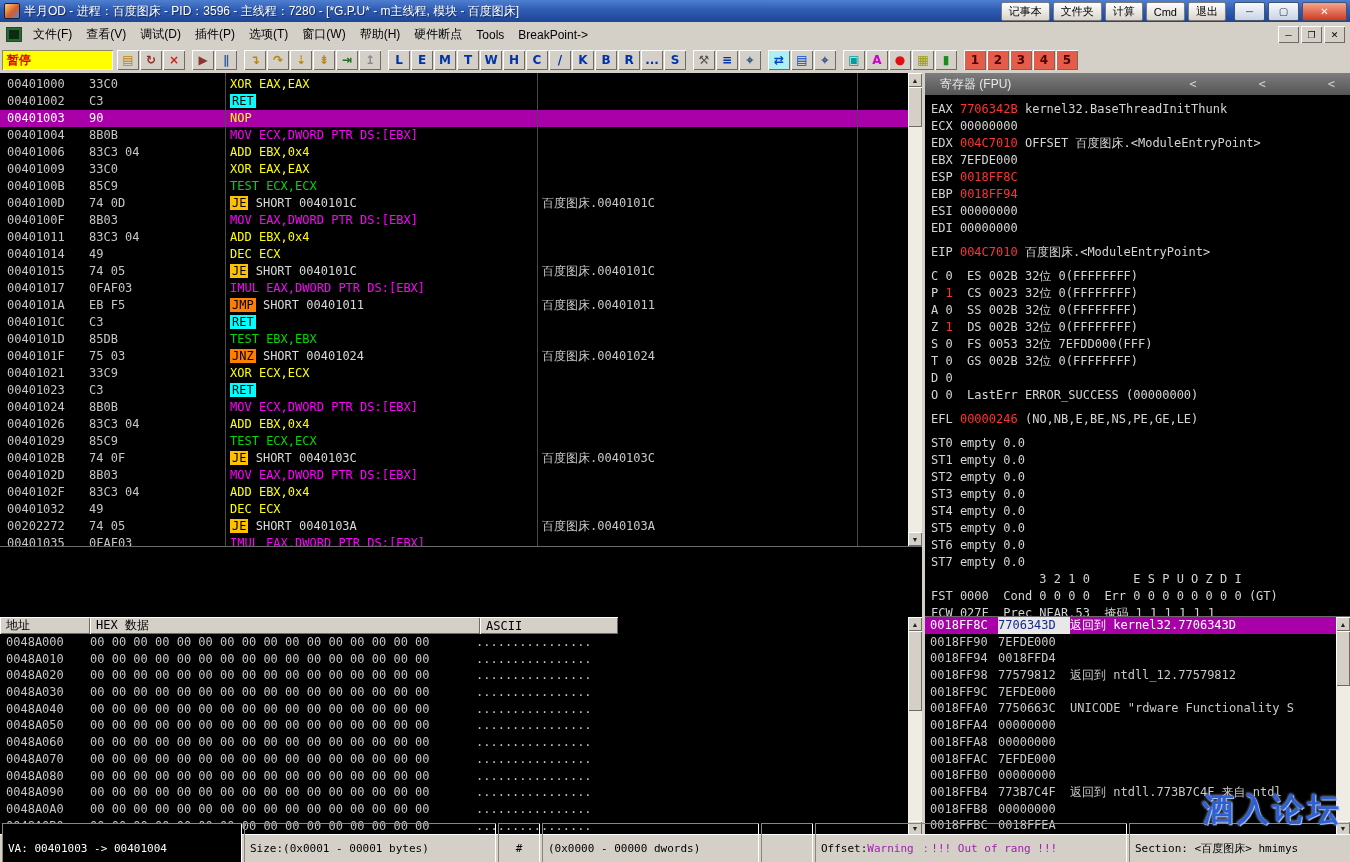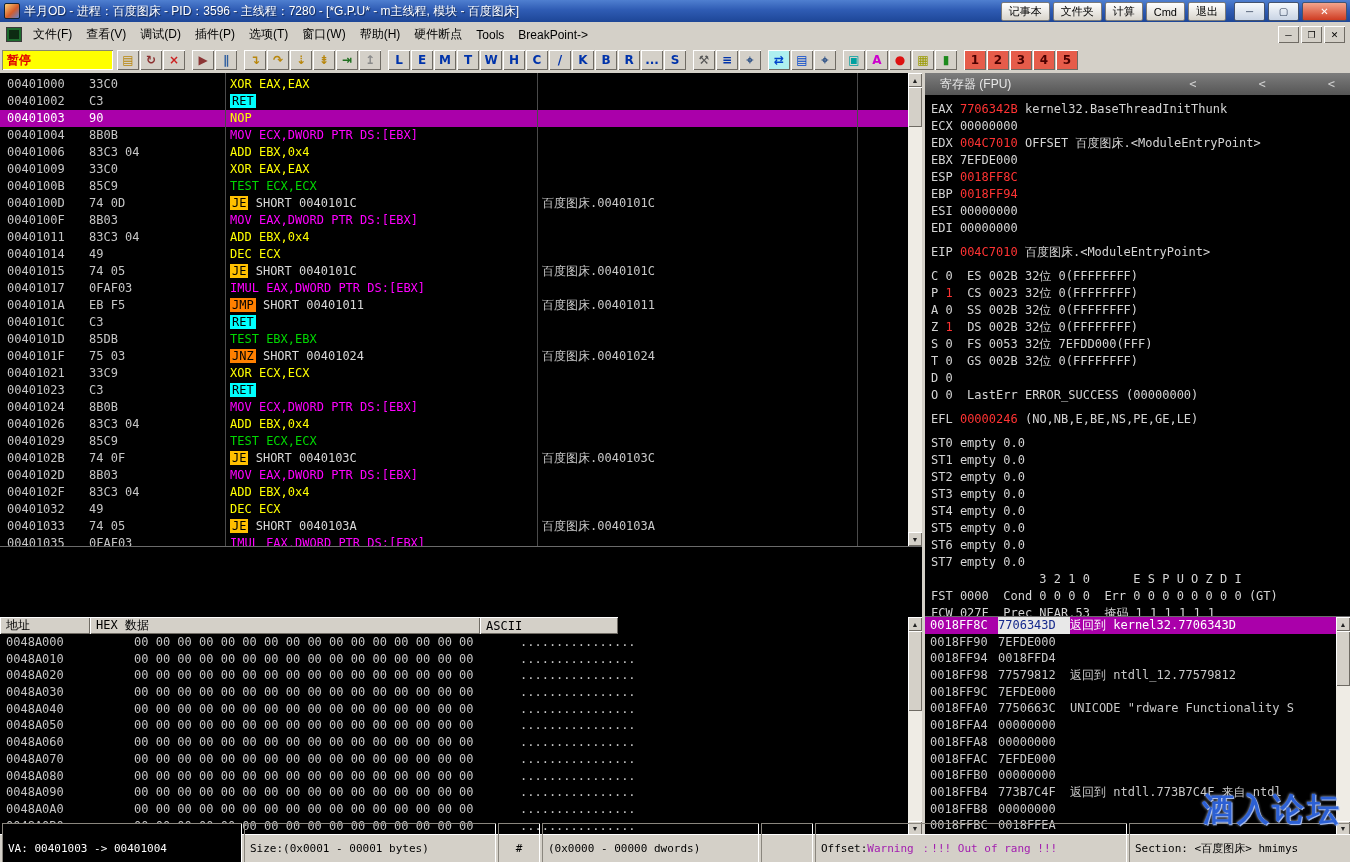--- a/index.html
+++ b/index.html
@@ -83,21 +83,21 @@
   .rline .r{color:#ff3333;}
   .rgap{height:7px;}
 
   
   .dump-head{display:flex;height:17px;background:#000;}
   .dh-cell{background:#d4d0c8;color:#000;display:flex;align-items:center;padding-left:6px;
     box-shadow:inset 1px 1px 0 #fff,inset -1px -1px 0 #6f6b64;flex:0 0 auto;}
   .mrow{display:flex;height:16.7px;line-height:16.7px;font-size:12px;white-space:pre;color:#c4c4c4;
     font-family:"DejaVu Sans Mono","Liberation Mono",monospace;}
   .m-addr{width:84px;padding-left:6px;flex:0 0 auto;}
-  .m-hex{width:384px;flex:0 0 auto;margin-left:44px;}
+  .m-hex{width:384px;flex:0 0 auto;}
   .m-ascii{padding-left:2px;}
 
   
   .srow{display:flex;height:16.7px;line-height:16.7px;font-size:12px;white-space:pre;color:#c8c8c8;
     font-family:"DejaVu Sans Mono","Liberation Mono",monospace;}
   .s-addr{width:68px;padding-left:5px;flex:0 0 auto;}
   .s-val{width:72px;flex:0 0 auto;}
   .s-com{flex:1;}
   .srow.ssel .s-addr{background:#aa00aa;color:#fff;}
   .srow.ssel .s-val{background:#e8e8e8;color:#14288c;}
@@ -243,21 +243,21 @@
         <div class="drow"><span class="d-addr">0040101F</span><span class="d-hex">75 03</span><span class="d-ins"><span class="bdg b-jmp">JNZ</span><span class="c-w"> SHORT 00401024</span></span><span class="d-com">百度图床.00401024</span></div>
         <div class="drow"><span class="d-addr">00401021</span><span class="d-hex">33C9</span><span class="d-ins"><span class="c-y">XOR</span><span class="c-y"> ECX,ECX</span></span><span class="d-com"></span></div>
         <div class="drow"><span class="d-addr">00401023</span><span class="d-hex">C3</span><span class="d-ins"><span class="bdg b-ret">RET</span></span><span class="d-com"></span></div>
         <div class="drow"><span class="d-addr">00401024</span><span class="d-hex">8B0B</span><span class="d-ins"><span class="c-m">MOV</span><span class="c-m"> ECX,DWORD PTR DS:[EBX]</span></span><span class="d-com"></span></div>
         <div class="drow"><span class="d-addr">00401026</span><span class="d-hex">83C3 04</span><span class="d-ins"><span class="c-y">ADD</span><span class="c-y"> EBX,0x4</span></span><span class="d-com"></span></div>
         <div class="drow"><span class="d-addr">00401029</span><span class="d-hex">85C9</span><span class="d-ins"><span class="c-g">TEST</span><span class="c-g"> ECX,ECX</span></span><span class="d-com"></span></div>
         <div class="drow"><span class="d-addr">0040102B</span><span class="d-hex">74 0F</span><span class="d-ins"><span class="bdg b-je">JE</span><span class="c-w"> SHORT 0040103C</span></span><span class="d-com">百度图床.0040103C</span></div>
         <div class="drow"><span class="d-addr">0040102D</span><span class="d-hex">8B03</span><span class="d-ins"><span class="c-m">MOV</span><span class="c-m"> EAX,DWORD PTR DS:[EBX]</span></span><span class="d-com"></span></div>
         <div class="drow"><span class="d-addr">0040102F</span><span class="d-hex">83C3 04</span><span class="d-ins"><span class="c-y">ADD</span><span class="c-y"> EBX,0x4</span></span><span class="d-com"></span></div>
         <div class="drow"><span class="d-addr">00401032</span><span class="d-hex">49</span><span class="d-ins"><span class="c-y">DEC</span><span class="c-y"> ECX</span></span><span class="d-com"></span></div>
-        <div class="drow"><span class="d-addr">00401033</span><span class="d-hex">74 05</span><span class="d-ins"><span class="bdg b-je">JE</span><span class="c-w"> SHORT 0040103A</span></span><span class="d-com">百度图床.0040103A</span></div>
+        <div class="drow"><span class="d-addr">00202272</span><span class="d-hex">74 05</span><span class="d-ins"><span class="bdg b-je">JE</span><span class="c-w"> SHORT 0040103A</span></span><span class="d-com">百度图床.0040103A</span></div>
         <div class="drow"><span class="d-addr">00401035</span><span class="d-hex">0FAF03</span><span class="d-ins"><span class="c-m">IMUL</span><span class="c-m"> EAX,DWORD PTR DS:[EBX]</span></span><span class="d-com"></span></div>
       </div>
     <div class="vdiv" style="left:225px"></div>
     <div class="vdiv" style="left:537px"></div>
     <div class="vdiv" style="left:857px"></div>
   </div>
 
   <div class="sbar" id="sb-disasm">
     <div class="sb-btn">▲</div>
     <div class="sb-track">

